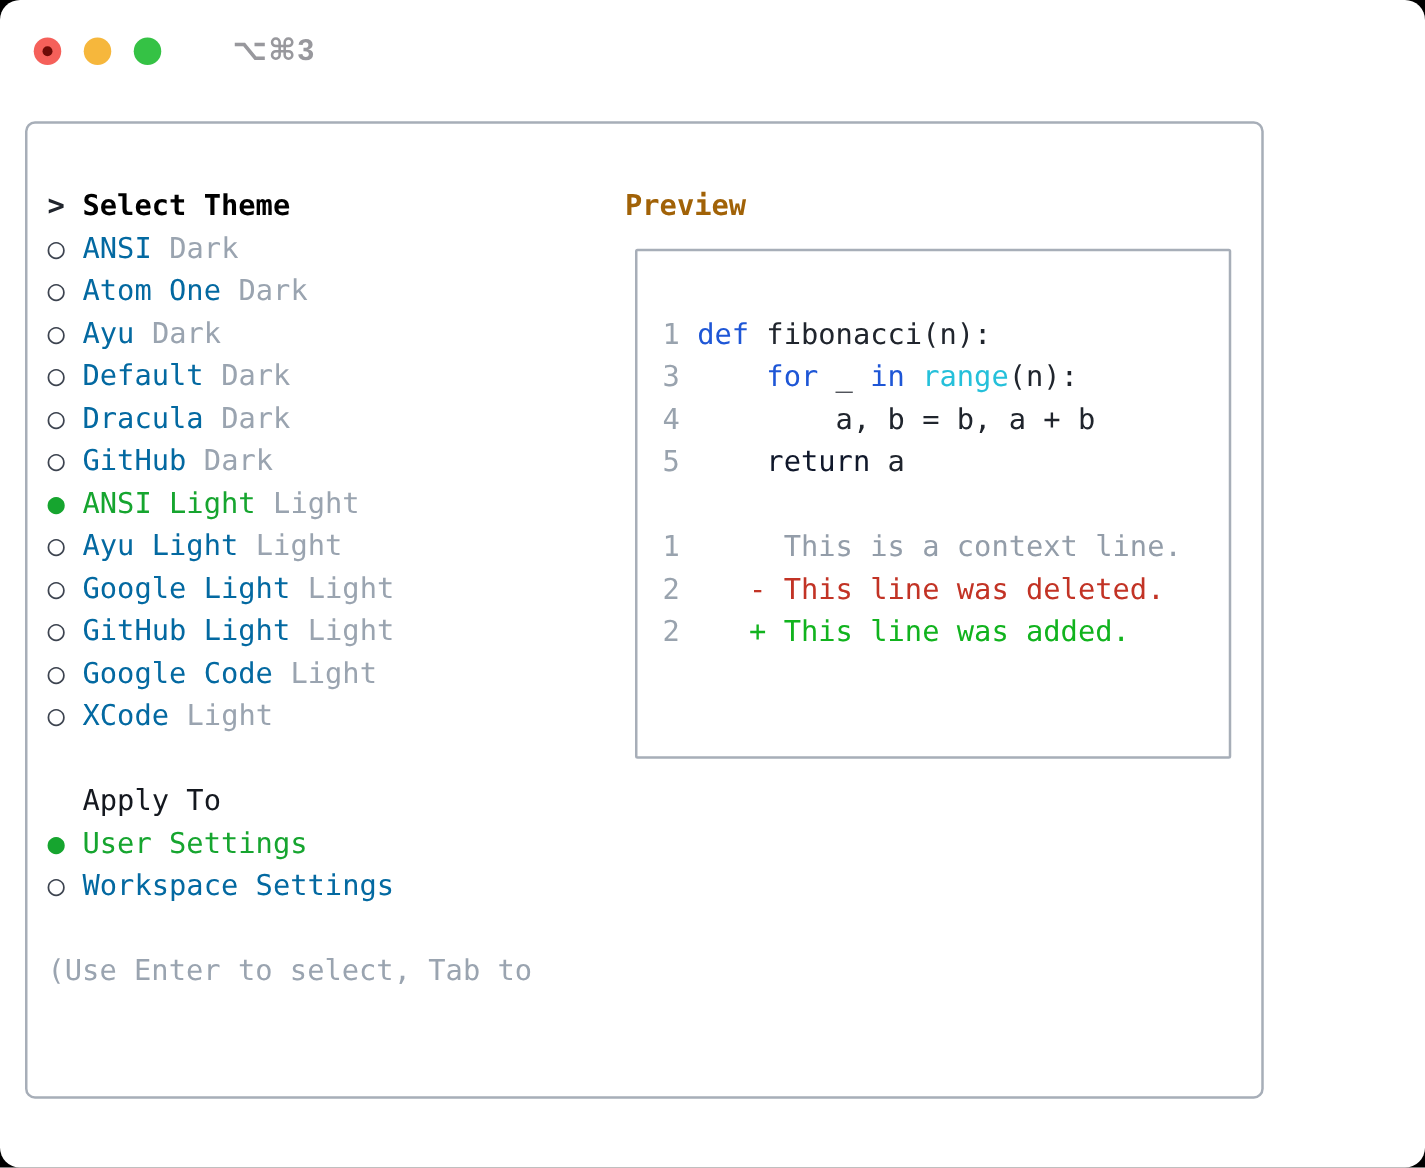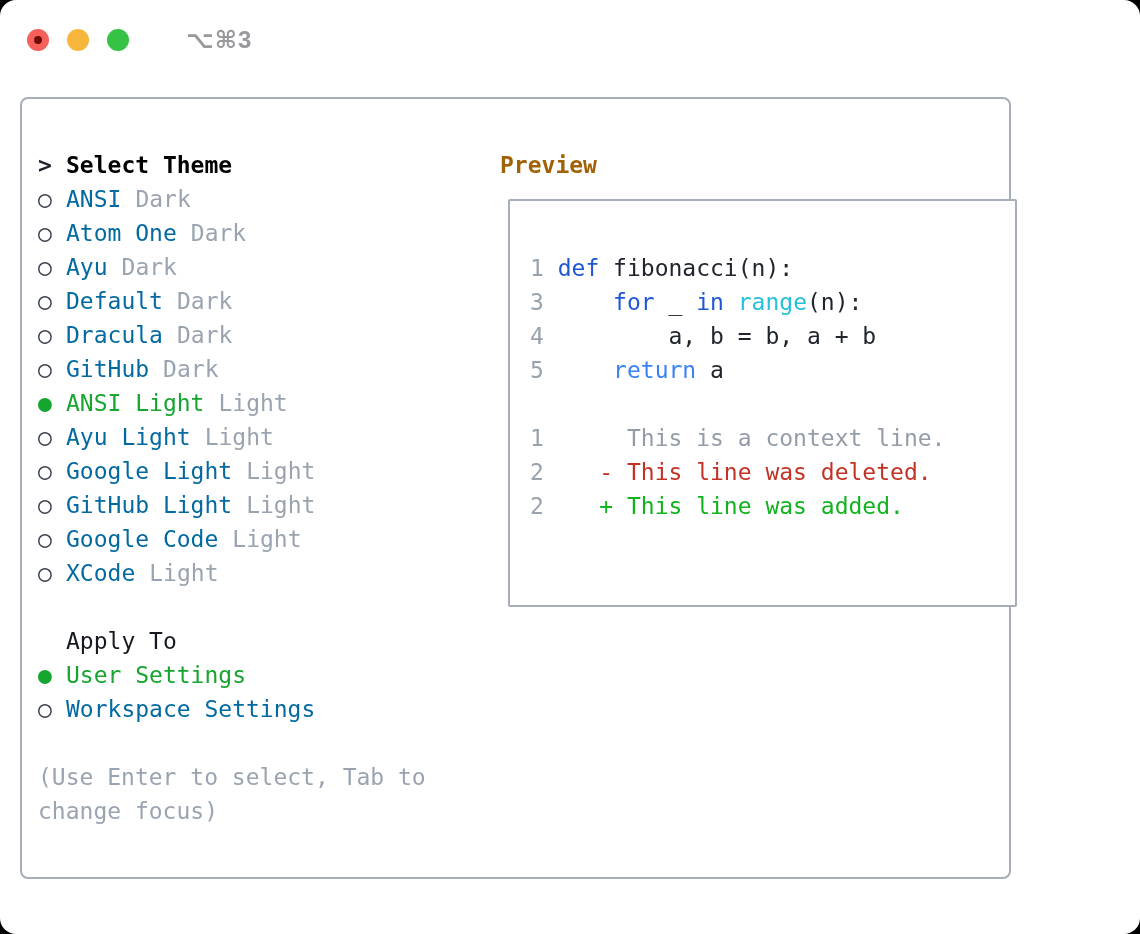--- a/index.html
+++ b/index.html
@@ -59,21 +59,20 @@
   .preview-title{
     position:absolute;left:478px;top:49px;height:34px;
     display:flex;align-items:center;
     font-size:23px;font-weight:bold;color:#a16207;
   }
   .preview-box{
     position:absolute;left:486px;top:100px;
     width:473px;height:404px;
     border:2px solid #a7aeb8;border-radius:2px;
     background:#fff;
-    padding-left:32px;
   }
   .pcontent{
     position:absolute;left:20px;top:50px;
     font-size:23px;line-height:34px;
   }
   .pline{white-space:pre;height:34px;}
 </style>
 </head>
 <body>
 
@@ -114,32 +113,31 @@
         <span class="gutter"></span>
         <span class="apply-title">Apply To</span>
       </div>
       <div id="applyItems">
           <div class="line"><span class="gutter" style="color: rgb(22, 165, 47);">●</span><span class="tname" style="color: rgb(22, 165, 47); text-align: right;">User Settings</span></div>
           <div class="line"><span class="gutter" style="color: rgb(61, 68, 80);">○</span><span class="tname">Workspace Settings</span></div>
         </div>
       <div class="line"></div>
       <div id="helpLines">
           <div class="line help" style="color: rgb(154, 164, 176);">(Use Enter to select, Tab to</div>
-          <div class="line help" style="color: rgb(154, 164, 176);">change focus)</div>
         </div>
     </div>
 
     <div class="preview-title">Preview</div>
 
     <div class="preview-box">
       <div class="pcontent" id="previewLines">
           <div class="pline"><span style="color: rgb(153, 163, 174);">1 </span><span style="color: rgb(30, 86, 214);">def</span><span style="color: rgb(32, 37, 45);"> fibonacci(n):</span></div>
           <div class="pline"><span style="color: rgb(153, 163, 174);">3 </span><span style="color: rgb(32, 37, 45);">    </span><span style="color: rgb(30, 86, 214);">for</span><span style="color: rgb(32, 37, 45);"> _ </span><span style="color: rgb(30, 86, 214);">in</span><span style="color: rgb(32, 37, 45);"> </span><span style="color: rgb(37, 192, 218);">range</span><span style="color: rgb(32, 37, 45);">(n):</span></div>
           <div class="pline"><span style="color: rgb(153, 163, 174);">4 </span><span style="color: rgb(32, 37, 45);">        a, b = b, a + b</span></div>
-          <div class="pline"><span style="color: rgb(153, 163, 174);">5 </span><span style="color: rgb(32, 37, 45);">    </span><span style="color: #3b82f6;">return</span><span style="color: rgb(32, 37, 45);"> a</span></div>
+          <div class="pline"><span style="color: rgb(153, 163, 174);">5 </span><span style="color: rgb(32, 37, 45);">    </span><span style="color: #0f172a;">return</span><span style="color: rgb(32, 37, 45);"> a</span></div>
           <div class="pline"></div>
           <div class="pline"><span style="color: rgb(153, 163, 174);">1</span><span style="color: rgb(147, 157, 169);">      This is a context line.</span></div>
           <div class="pline"><span style="color: rgb(153, 163, 174);">2</span><span style="color: rgb(32, 37, 45);">    </span><span style="color: rgb(194, 51, 37);">- This line was deleted.</span></div>
           <div class="pline"><span style="color: rgb(153, 163, 174);">2</span><span style="color: rgb(32, 37, 45);">    </span><span style="color: rgb(17, 179, 30);">+ This line was added.</span></div>
         </div>
     </div>
 
   </div>
 </div>
 

